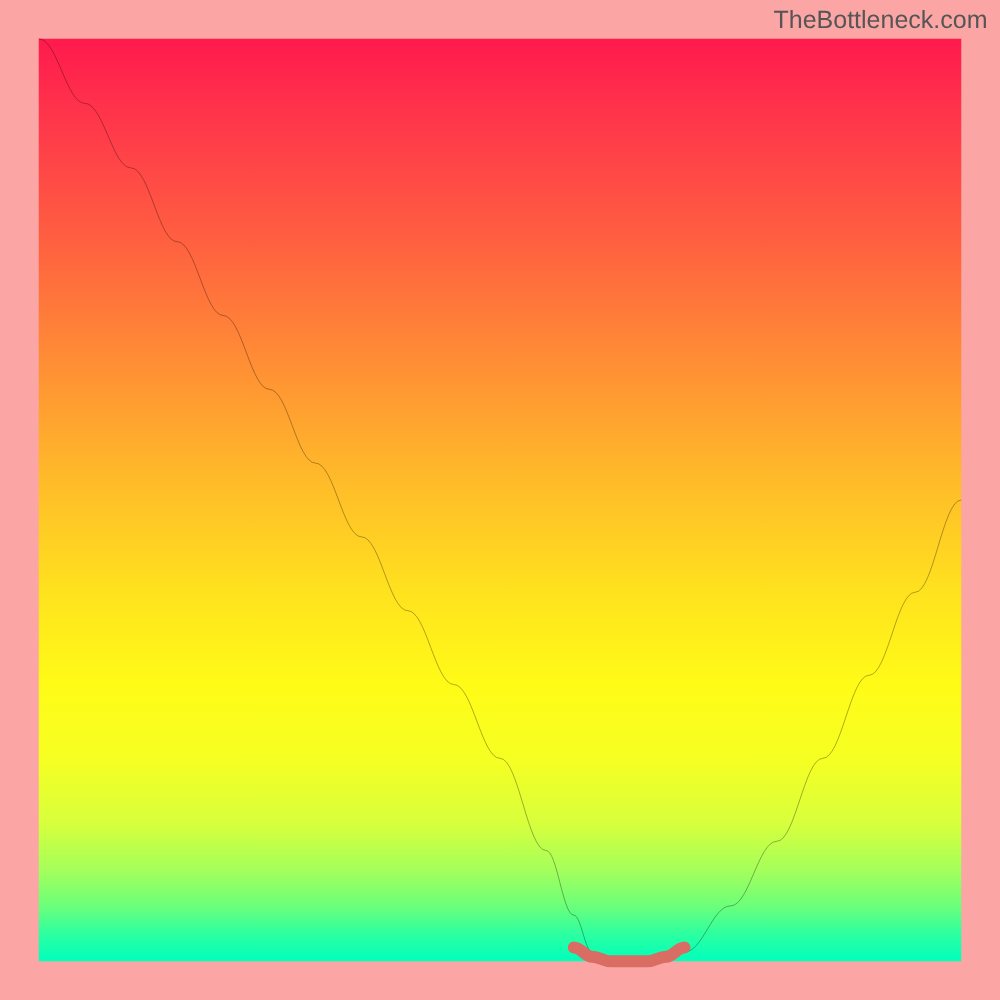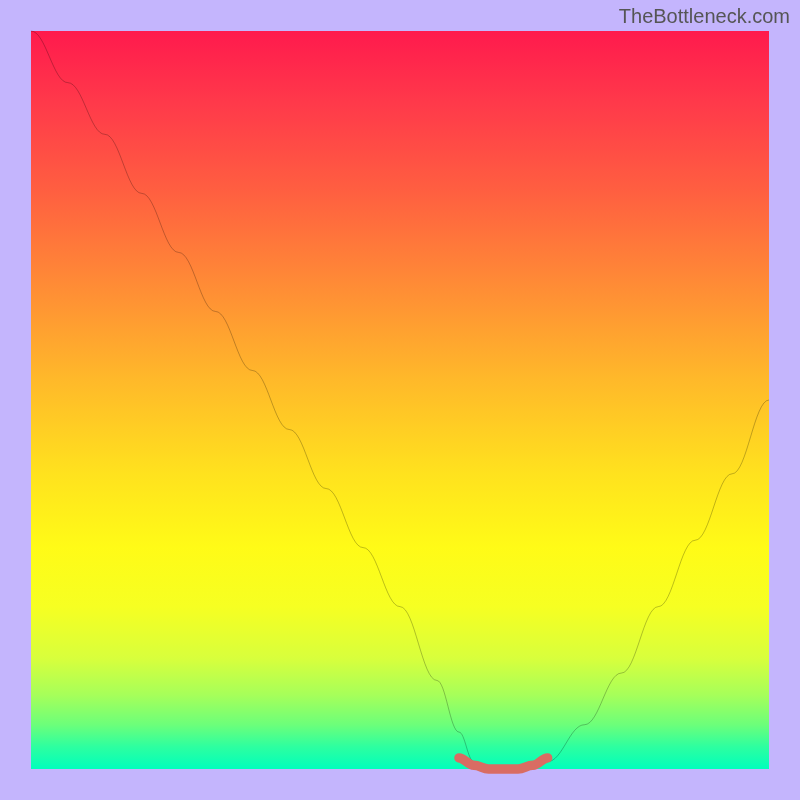--- a/index.html
+++ b/index.html
@@ -8,21 +8,21 @@
     width: 800px;
     height: 800px;
     background: #000;
     overflow: hidden;
     font-family: Arial, Helvetica, sans-serif;
   }
   .container {
     position: relative;
     width: 800px;
     height: 800px;
-    background: #c4b5fd;
+    background: #fca5a5;
   }
   .plot-area {
     position: absolute;
     left: 31px;
     top: 31px;
     width: 738px;
     height: 738px;
     background: linear-gradient(to bottom,
       #ff1a4d 0%,
       #ff3a4a 10%,

